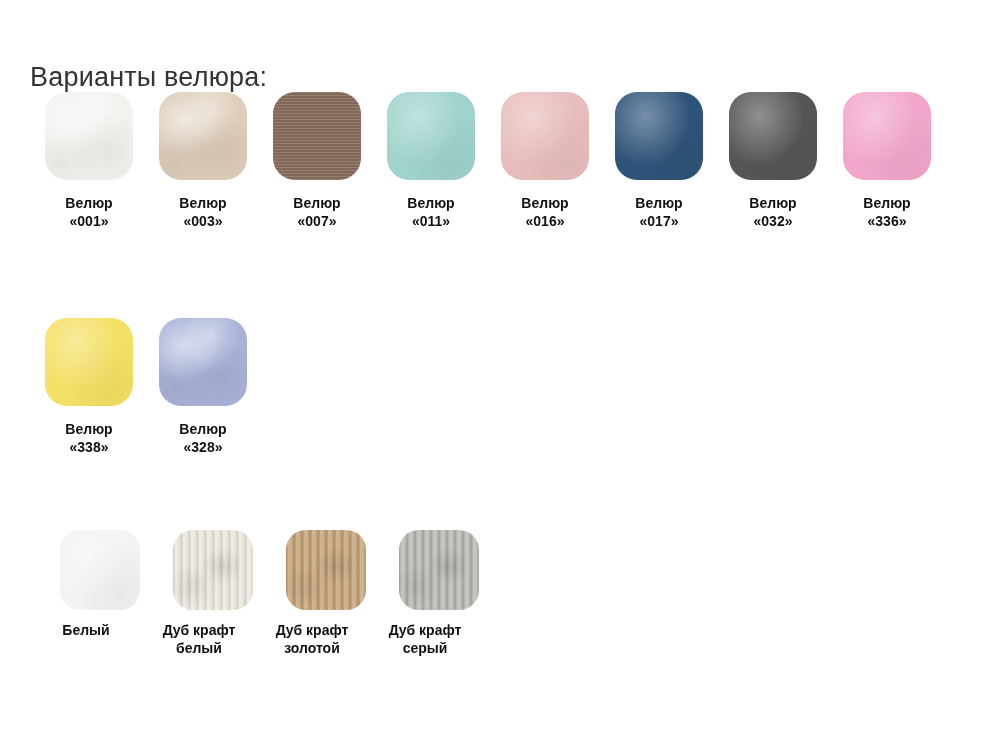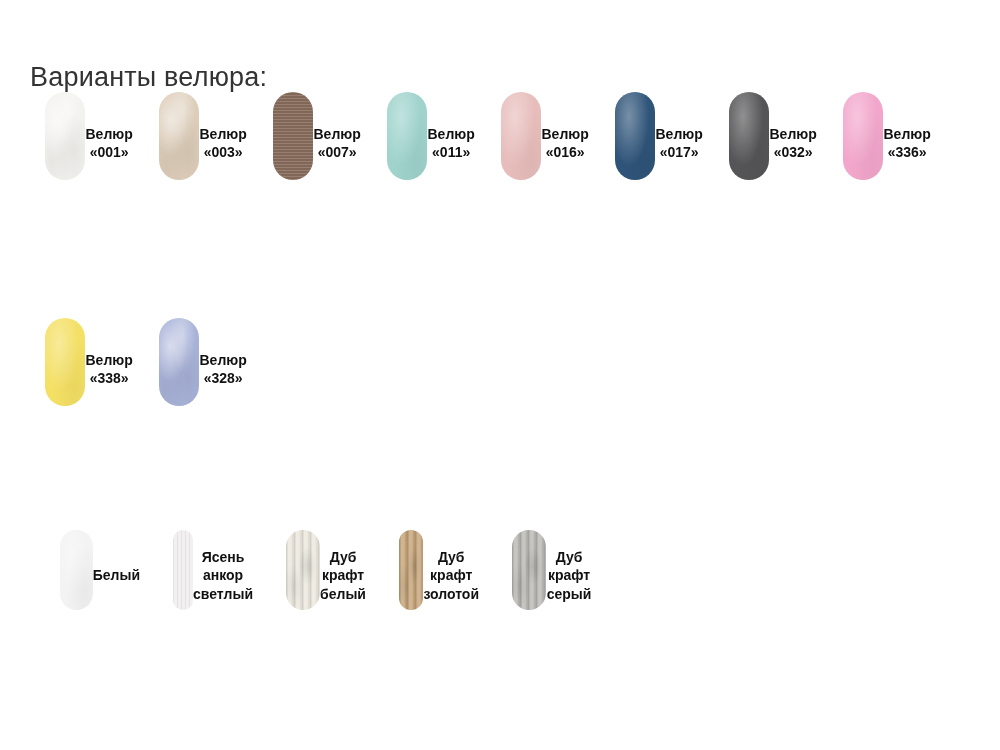--- a/index.html
+++ b/index.html
@@ -42,26 +42,26 @@
     position: absolute;
     display: flex;
     align-items: flex-start;
   }
   #velour-row-1 { left: 45px; top: 92px; }
   #velour-row-2 { left: 45px; top: 318px; }
   #ldsp-row-1   { left: 60px; top: 530px; }
 
   .swatch-cell {
     display: flex;
-    flex-direction: row;
+    flex-direction: column;
     align-items: center;
   }
   #velour-row-1 .swatch-cell,
   #velour-row-2 .swatch-cell { width: 88px; margin-right: 26px; }
-  #ldsp-row-1 .swatch-cell   { width: 80px; margin-right: 33px; }
+  #ldsp-row-1 .swatch-cell   { width: 80px; margin-right: 33px; align-items: flex-end; }
 
   .swatch-cell:last-child { margin-right: 0; }
 
   .swatch-chip {
     width: 88px;
     height: 88px;
     border-radius: 22px;
     position: relative;
     overflow: hidden;
     background-color: #dddddd;
@@ -221,27 +221,20 @@
 
 
   <div class="swatch-row" id="ldsp-row-1">
       <div class="swatch-cell">
         <div class="swatch-chip" style="background-color: rgb(243, 243, 243);">
           <div class="tex tex-soft"></div>
         </div>
         <div class="swatch-label">Белый</div>
       </div>
       <div class="swatch-cell">
-        <div class="swatch-chip" style="background-color: rgb(236, 234, 234);">
-          <div class="tex tex-grain-fine"></div>
-        </div>
-        <div class="swatch-label">Ясень анкор
-светлый</div>
-      </div>
-      <div class="swatch-cell">
         <div class="swatch-chip" style="background-color: rgb(235, 231, 221);">
           <div class="tex tex-grain-wood"></div>
         </div>
         <div class="swatch-label">Дуб крафт
 белый</div>
       </div>
       <div class="swatch-cell">
         <div class="swatch-chip" style="background-color: rgb(195, 161, 117);">
           <div class="tex tex-grain-wood"></div>
         </div>

